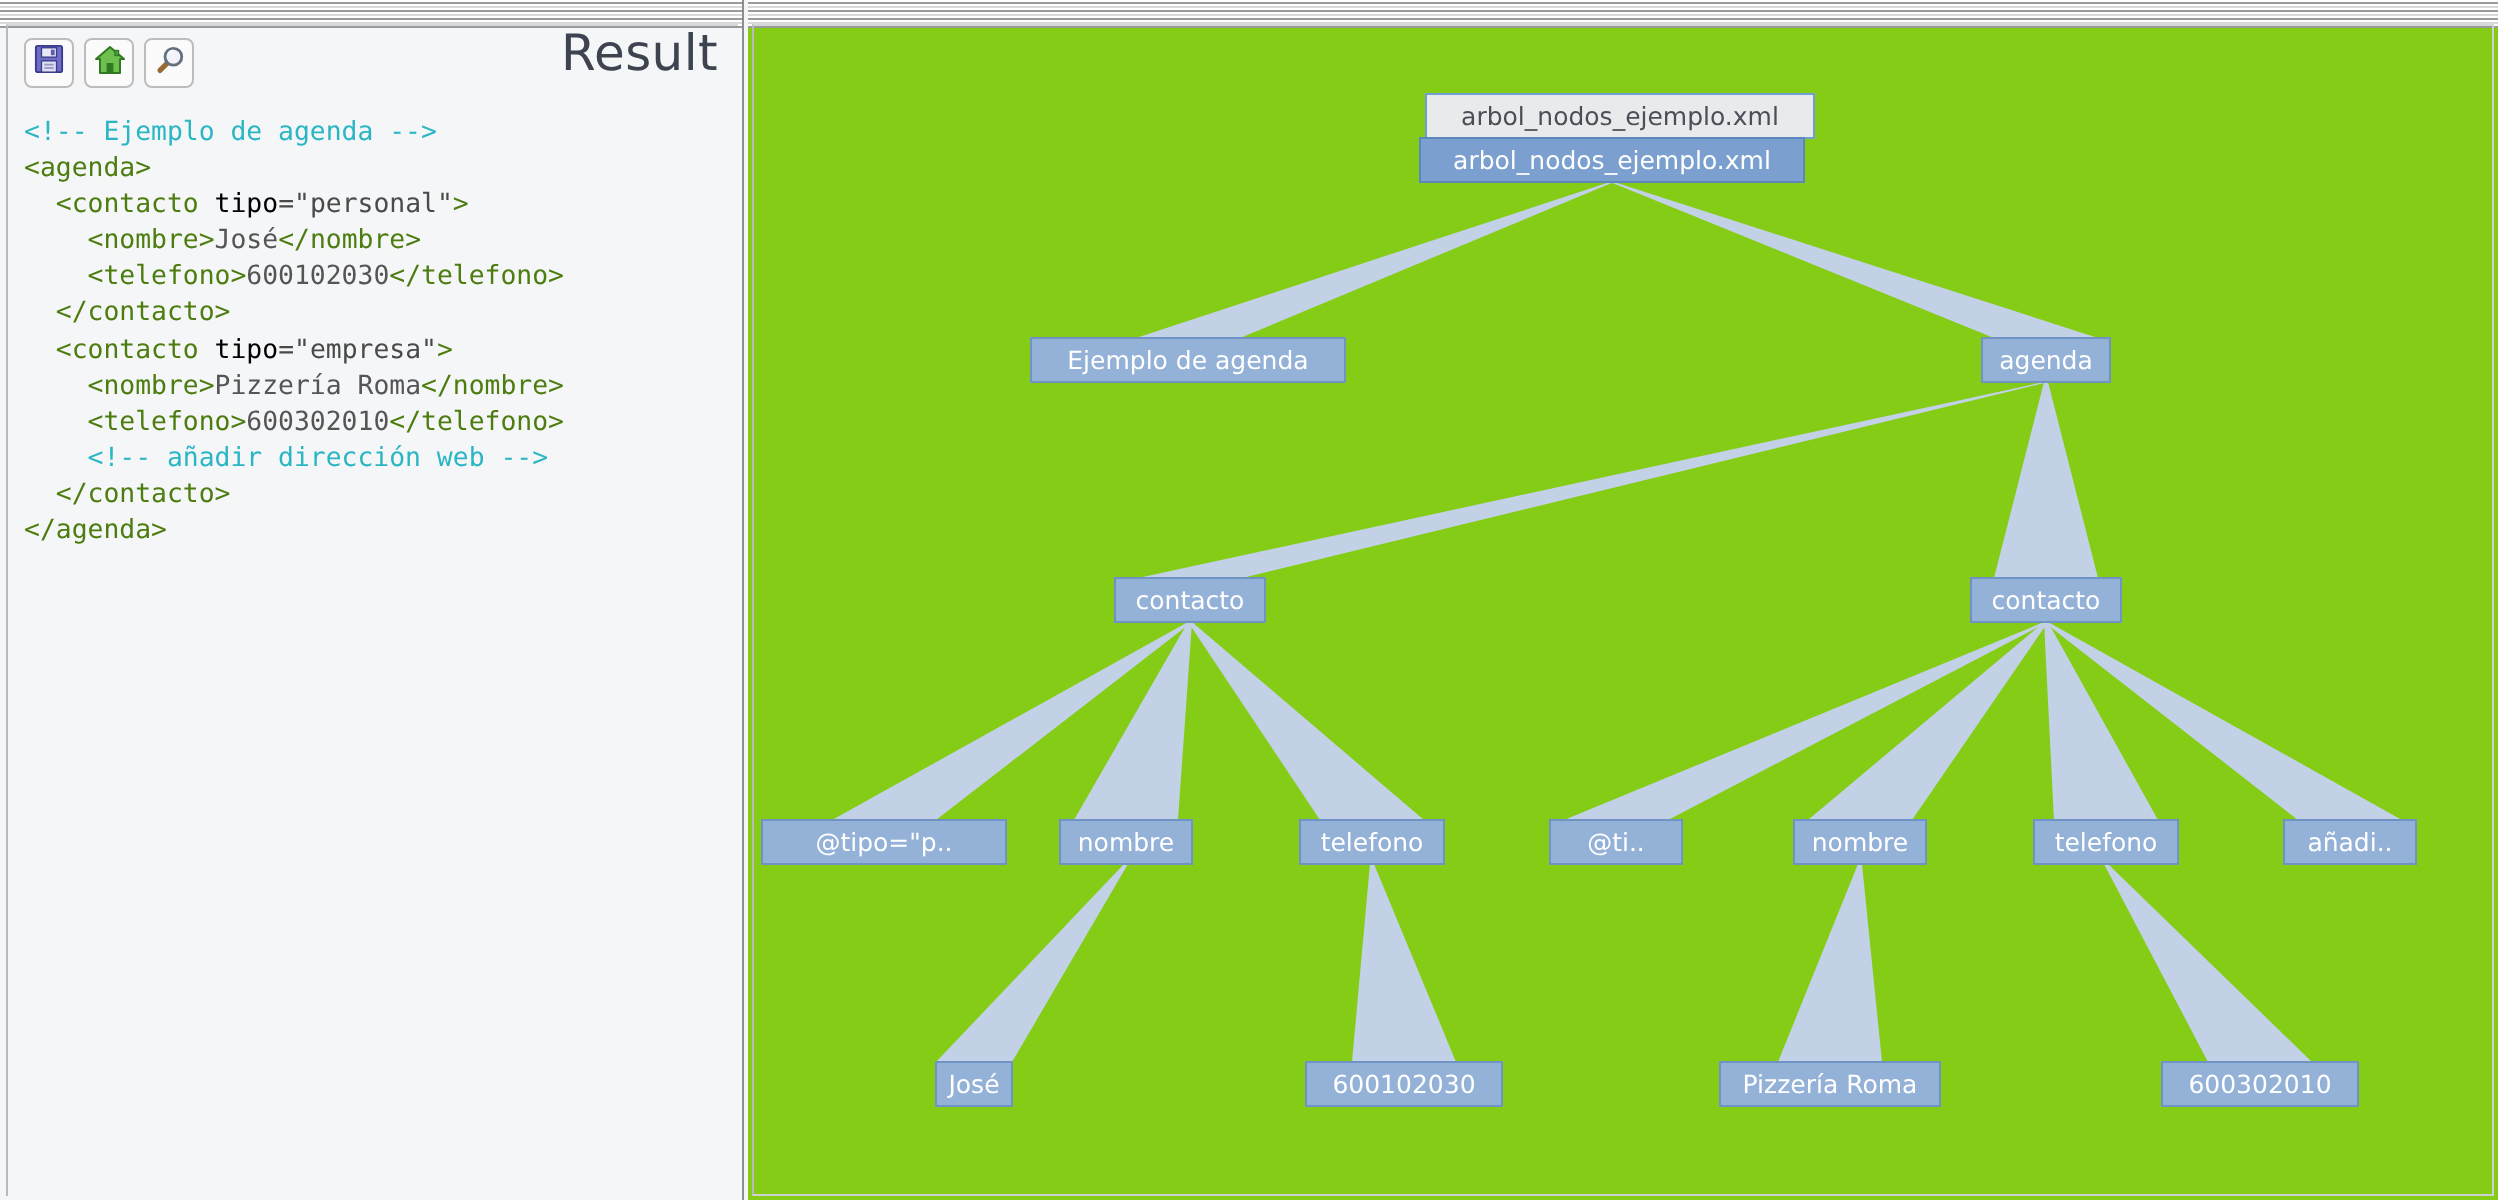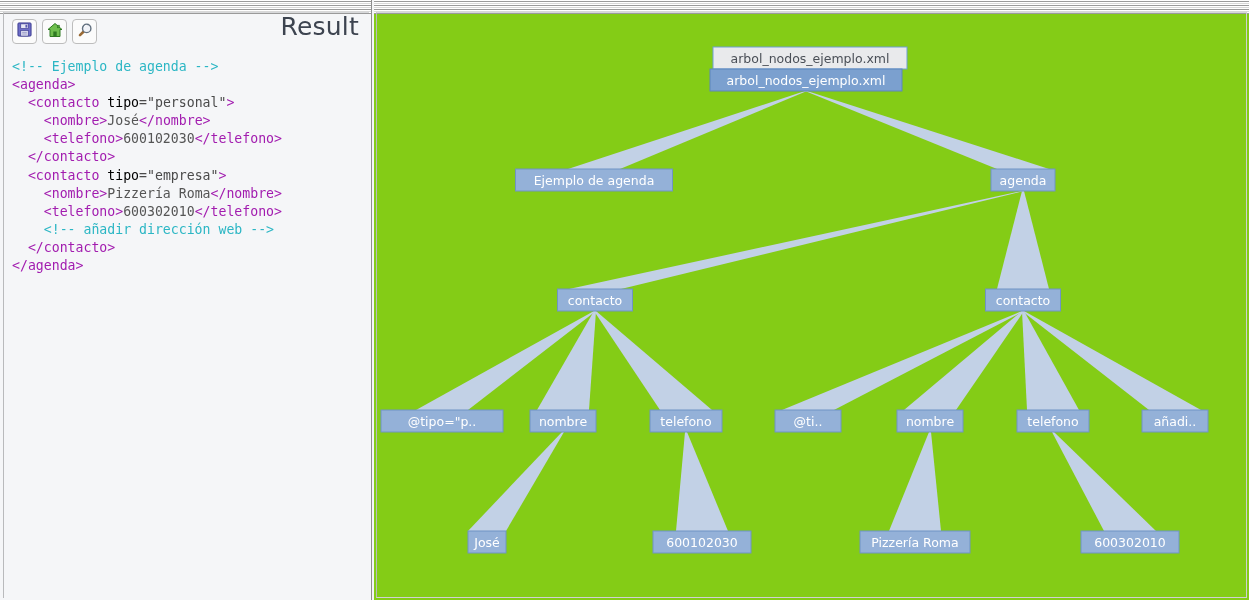--- a/index.html
+++ b/index.html
@@ -82,21 +82,21 @@
   #code-area {
     position: absolute;
     left: 12px; top: 58px; right: 6px;
     font-family: "DejaVu Sans Mono", monospace;
     font-size: 13.2px;
     line-height: 18.1px;
     white-space: pre;
     z-index: 3;
   }
   .tok-comment { color: #2bb6c4; }
-  .tok-tag     { color: #a21caf; margin-top: 32px; }
+  .tok-tag     { color: #4d7c0f; margin-top: 32px; }
   .tok-attr    { color: #000000; }
   .tok-val     { color: #4a4a4a; }
   .tok-text    { color: #555555; }
 
   
   #right-panel {
     position: absolute;
     left: 374px; top: 0;
     width: 875px; height: 600px;
     background: #84cc16;

